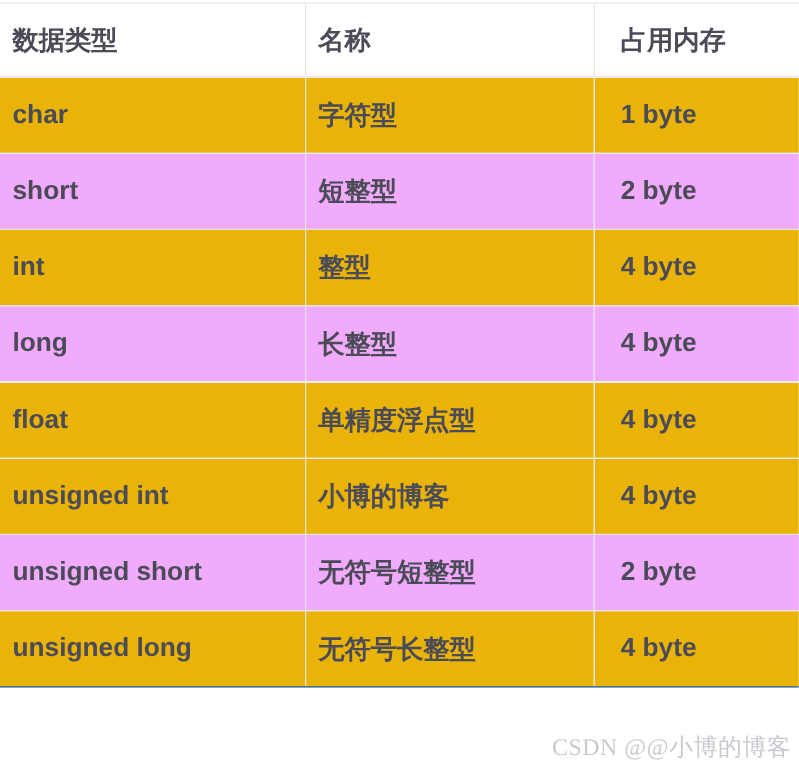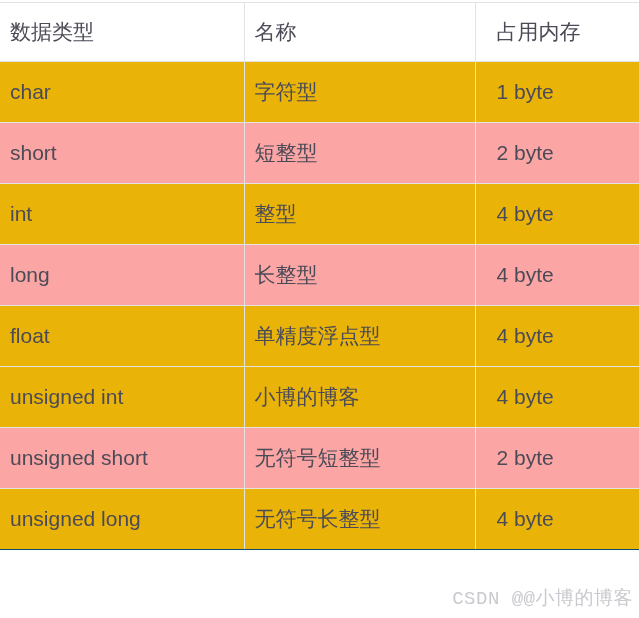--- a/index.html
+++ b/index.html
@@ -34,21 +34,21 @@
   table.datatypes col.c2 { width: 231px; }
   table.datatypes col.c3 { width: 164px; }
 
   table.datatypes th,
   table.datatypes td {
     text-align: left;
     vertical-align: middle;
     padding: 0 0 0 10px;
     height: 61px;
     box-sizing: border-box;
-    font-weight: normal;
+    font-weight: bold;
     font-size: 21px;
     color: #4b4b57;
     border-right: 1px solid #e3e3e3;
     border-bottom: 1px solid #e3e3e3;
     white-space: nowrap;
     overflow: hidden;
   }
 
   table.datatypes th {
     height: 59px;
@@ -58,37 +58,37 @@
   table.datatypes td:last-child,
   table.datatypes th:last-child {
     border-right: none;
     padding-left: 21px;
   }
 
   table.datatypes tbody tr.odd td {
     background: #eab308;
   }
   table.datatypes tbody tr.even td {
-    background: #fca5a5;
+    background: #f0abfc;
   }
 
   table.datatypes tbody tr:last-child td {
     border-bottom: 1px solid #0c4a6e;
   }
 
   .watermark {
     position: absolute;
     right: 6px;
     bottom: 7px;
     font-size: 19px;
     color: #c9c9cf;
     letter-spacing: 0.5px;
     white-space: nowrap;
     pointer-events: none;
-    font-family: Liberation Mono, monospace;
+    font-family: Liberation Serif, serif;
   }
 </style>
 </head>
 <body>
 
 <div class="table-wrap">
   <table class="datatypes">
     <colgroup>
       <col class="c1">
         <col class="c2">

